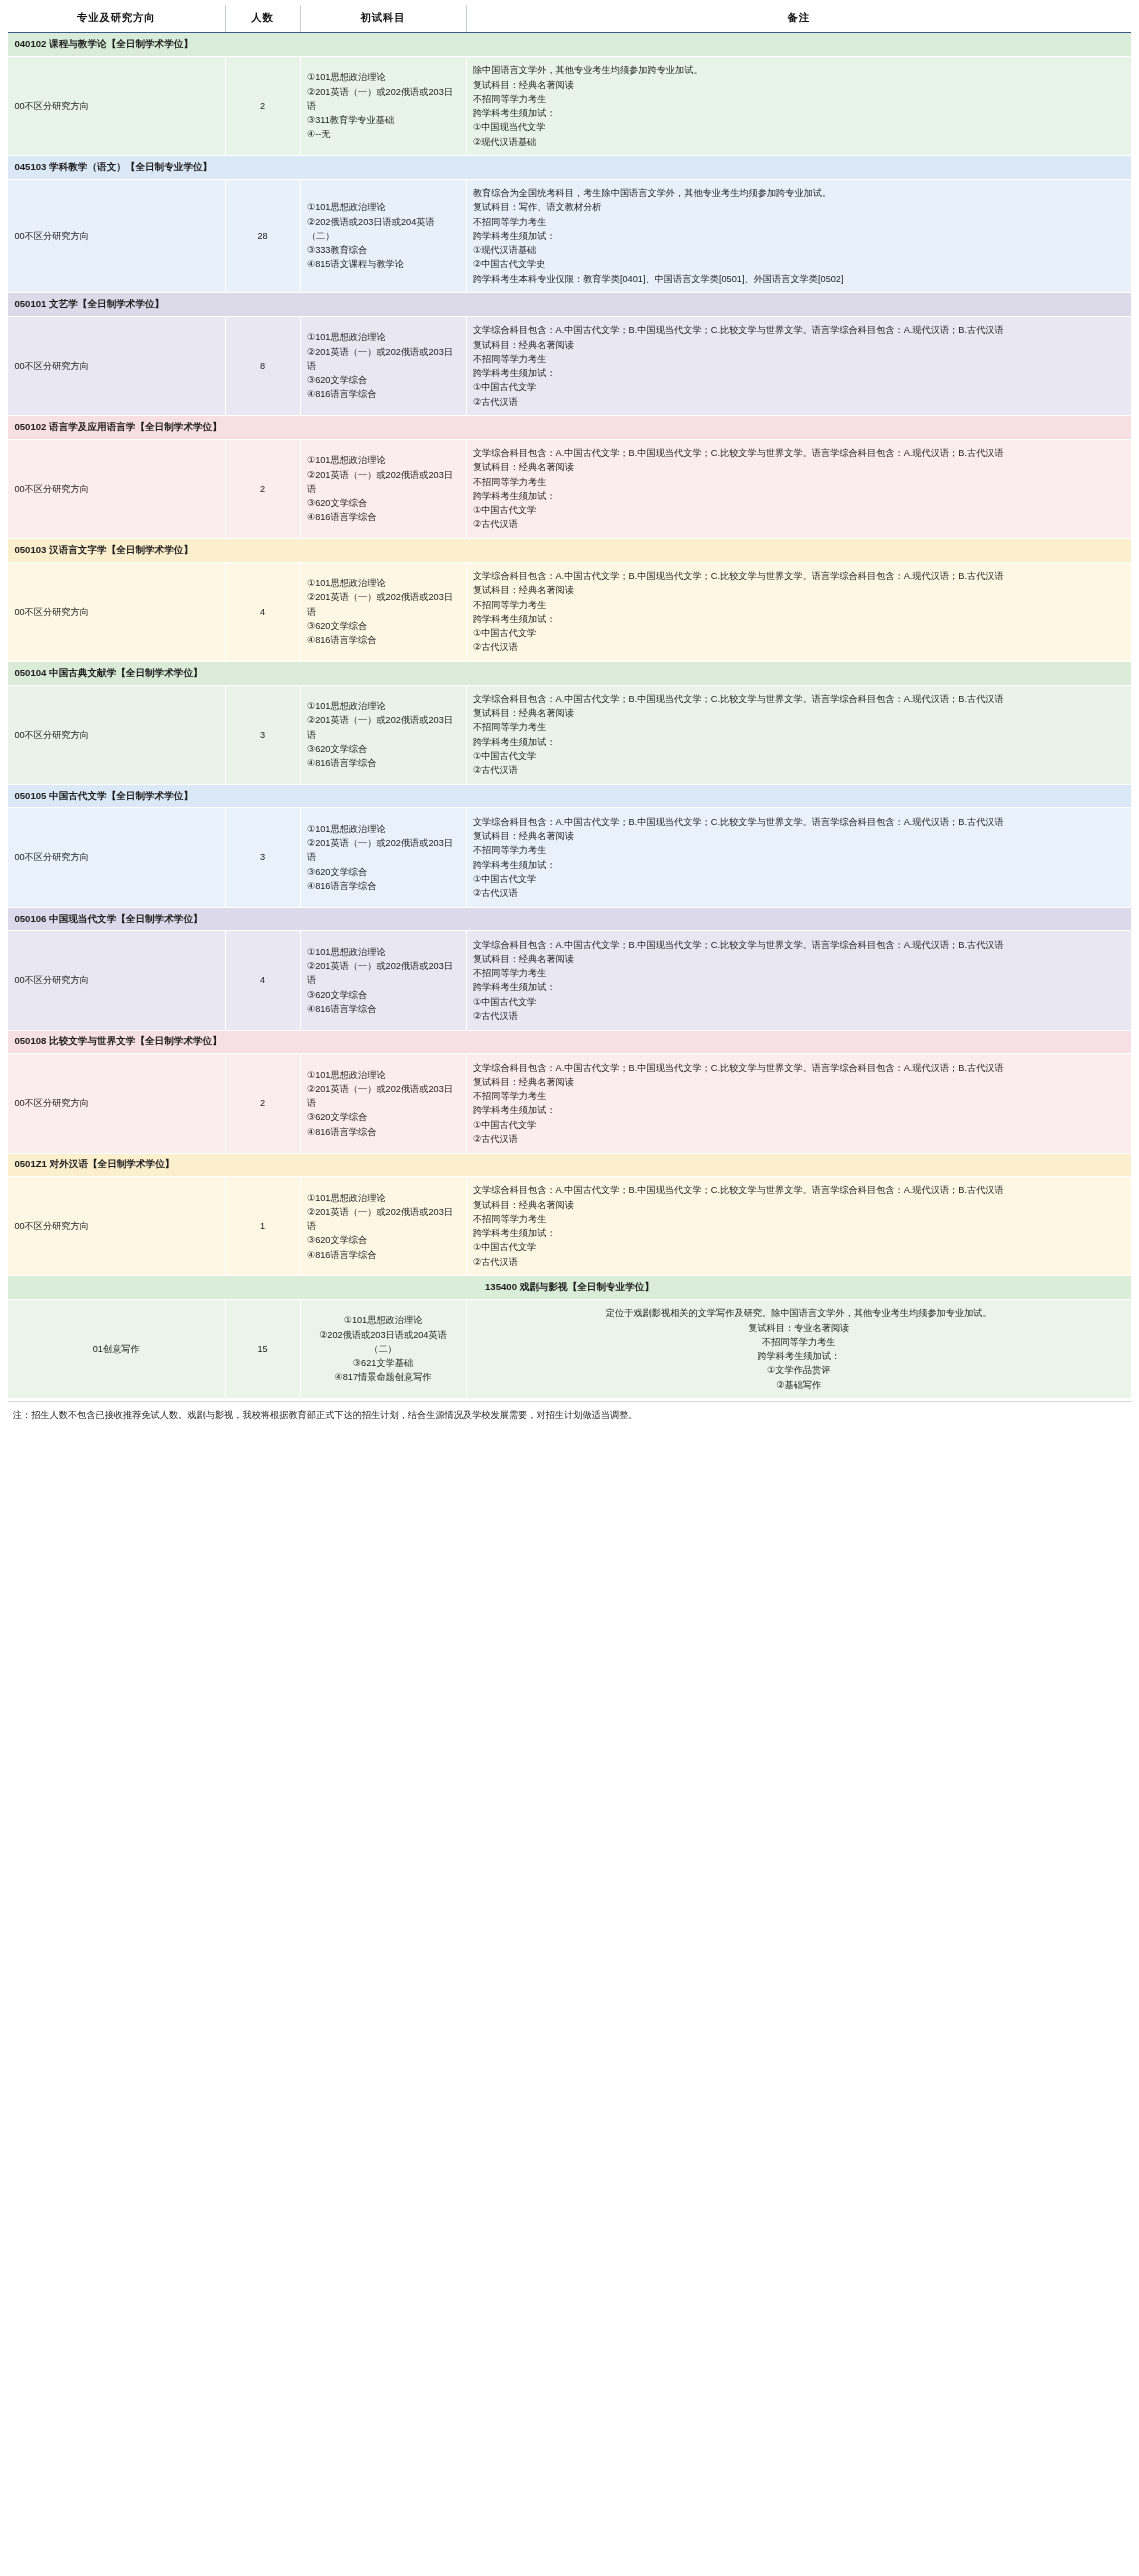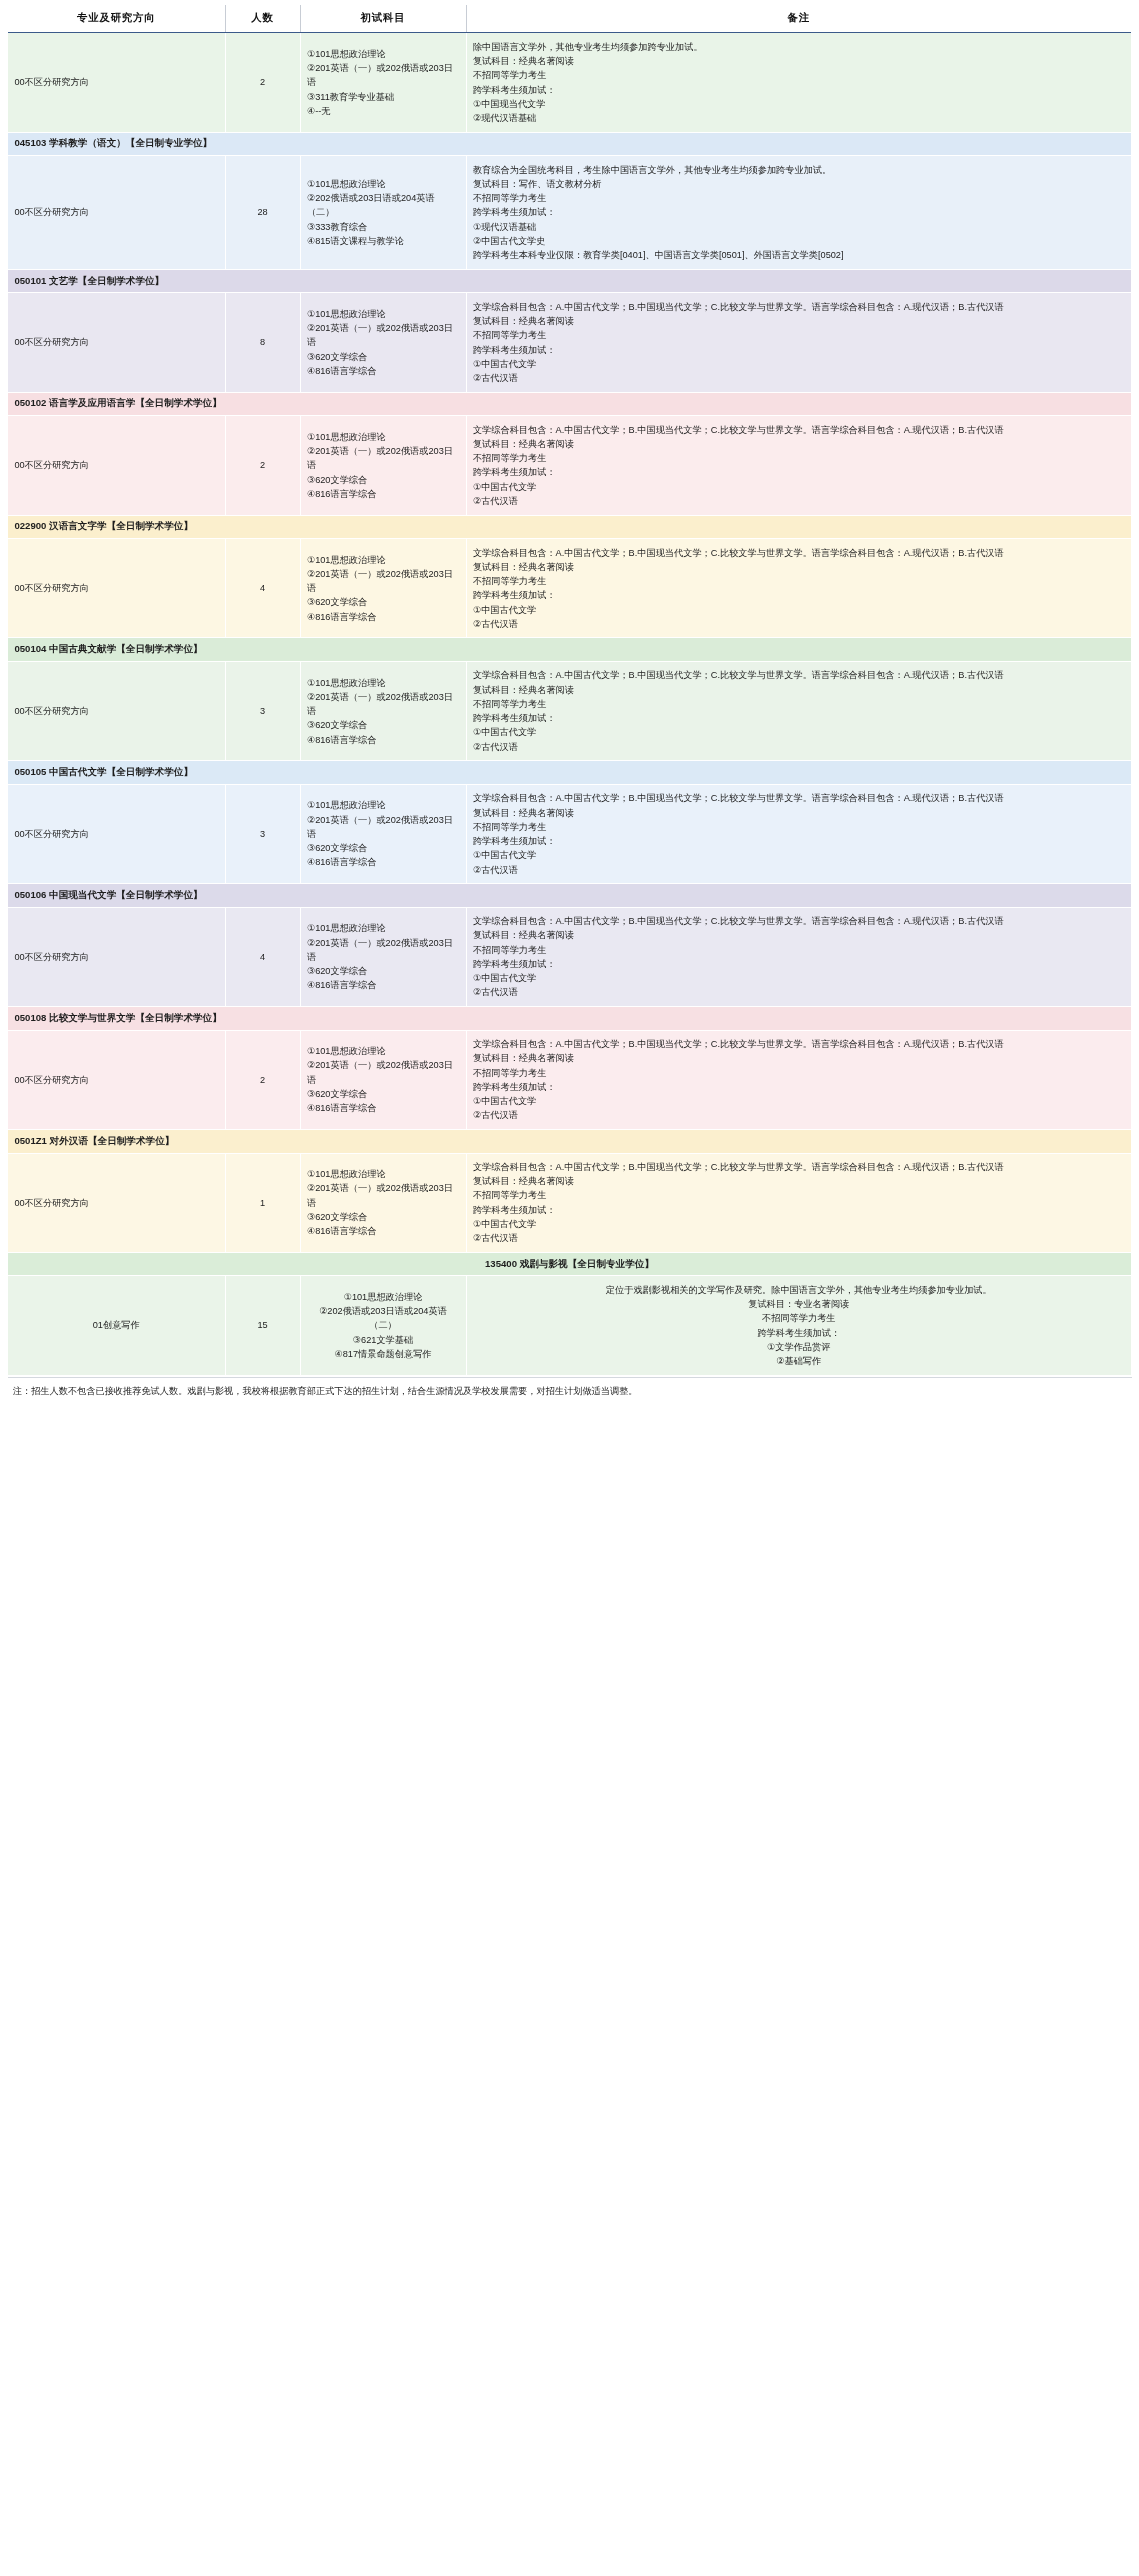--- a/index.html
+++ b/index.html
@@ -136,20 +136,23 @@
     <thead>
       <tr>
         <th>专业及研究方向</th>
         <th class="sep">人数</th>
         <th class="sep">初试科目</th>
         <th class="sep">备注</th>
       </tr>
     </thead>
     <tbody>
 
+      <tr class="group-row t-green">
+        <td colspan="4">040102 课程与教学论【全日制学术学位】</td>
+      </tr>
       <tr class="detail-row t-green">
         <td class="dir">00不区分研究方向</td>
         <td class="num sepline">2</td>
         <td class="subj sepline">①101思想政治理论
 ②201英语（一）或202俄语或203日语
 ③311教育学专业基础
 ④--无</td>
         <td class="remark sepline">除中国语言文学外，其他专业考生均须参加跨专业加试。
 复试科目：经典名著阅读
 不招同等学力考生
@@ -207,21 +210,21 @@
 ④816语言学综合</td>
         <td class="remark sepline">文学综合科目包含：A.中国古代文学；B.中国现当代文学；C.比较文学与世界文学。语言学综合科目包含：A.现代汉语；B.古代汉语
 复试科目：经典名著阅读
 不招同等学力考生
 跨学科考生须加试：
 ①中国古代文学
 ②古代汉语</td>
       </tr>
 
       <tr class="group-row t-yellow">
-        <td colspan="4">022900 汉语言文字学【全日制学术学位】</td>
+        <td colspan="4">050103 汉语言文字学【全日制学术学位】</td>
       </tr>
       <tr class="detail-row t-yellow">
         <td class="dir">00不区分研究方向</td>
         <td class="num sepline">4</td>
         <td class="subj sepline">①101思想政治理论
 ②201英语（一）或202俄语或203日语
 ③620文学综合
 ④816语言学综合</td>
         <td class="remark sepline">文学综合科目包含：A.中国古代文学；B.中国现当代文学；C.比较文学与世界文学。语言学综合科目包含：A.现代汉语；B.古代汉语
 复试科目：经典名著阅读

